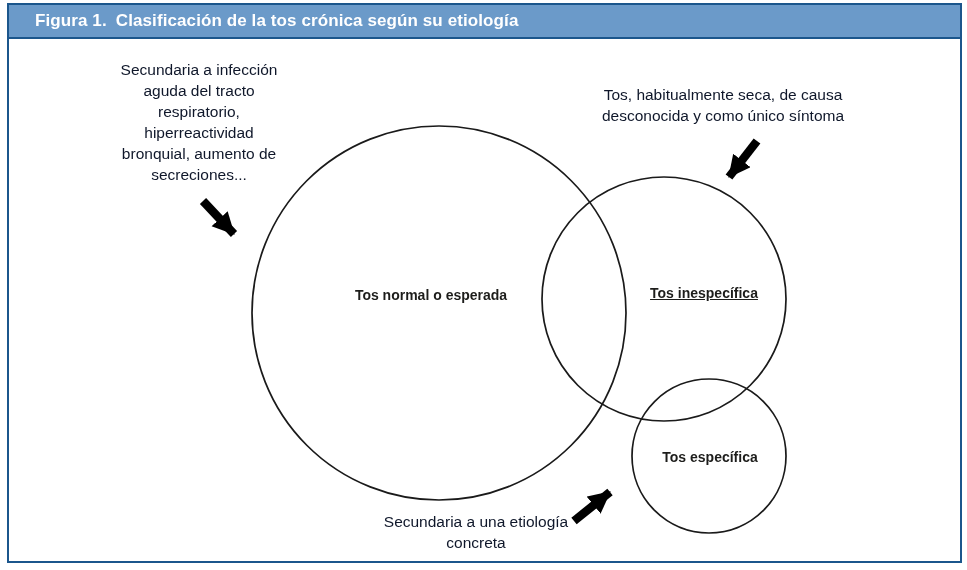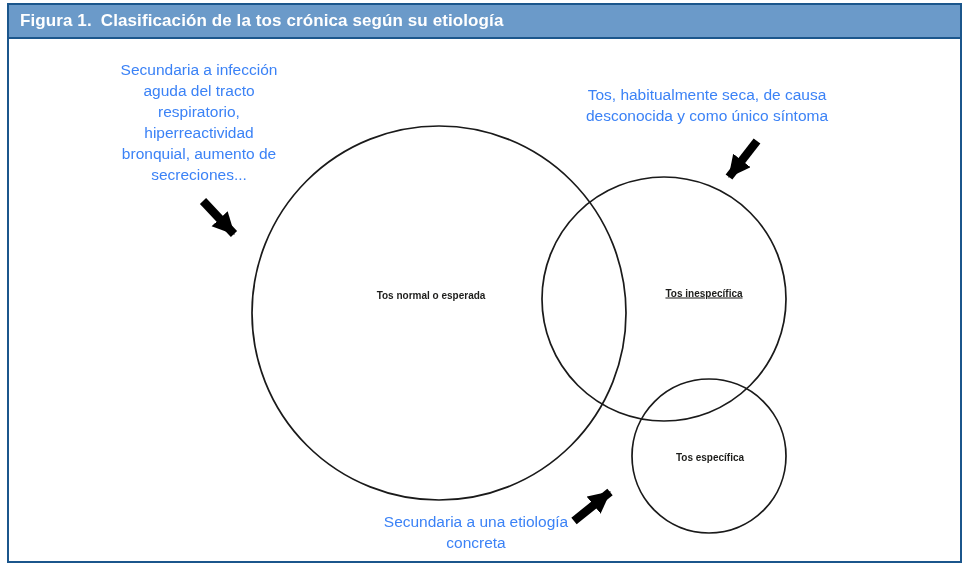--- a/index.html
+++ b/index.html
@@ -23,53 +23,53 @@
     height: 556px;
     border: 2px solid #1b568c;
     background: #ffffff;
   }
   .figure-header {
     height: 32px;
     background: #6b9ac9;
     border-bottom: 2px solid #1b568c;
     display: flex;
     align-items: center;
-    padding-left: 11px;
+    padding-left: 26px;
     color: #ffffff;
     font-size: 17px;
     font-weight: bold;
     letter-spacing: 0.1px;
   }
   .fig-title { margin-left: 9px; }
   .diagram-svg {
     position: absolute;
     left: 0;
     top: 0;
     width: 967px;
     height: 570px;
   }
   .circle-label {
     position: absolute;
     transform: translate(-50%, -50%);
-    font-size: 10px;
+    font-size: 14px;
     font-weight: bold;
     color: #1d1d1b;
     white-space: nowrap;
   }
   .annotation {
     position: absolute;
     transform: translateX(-50%);
     font-size: 15.5px;
     line-height: 21px;
-    color: #3b82f6;
+    color: #0f172a;
     text-align: center;
     white-space: pre-line;
   }
   #annot-infeccion { left: 199px; top: 59px; }
-  #annot-seca      { left: 707px; top: 84px; }
+  #annot-seca      { left: 723px; top: 84px; }
   #annot-etiologia { left: 436px; top: 511px; margin-left: 40px; }
   #label-normal       { left: 431px; top: 295px; }
   #label-inespecifica { left: 704px; top: 293px; text-decoration: underline; }
   #label-especifica   { left: 710px; top: 457px; }
 </style>
 </head>
 <body>
 
 <div class="page">
 

